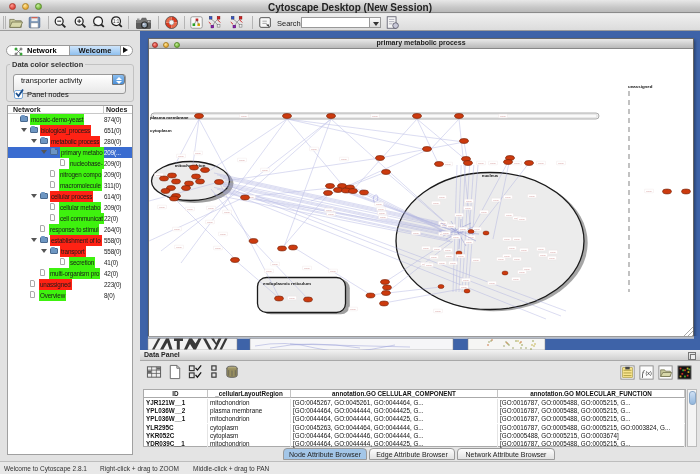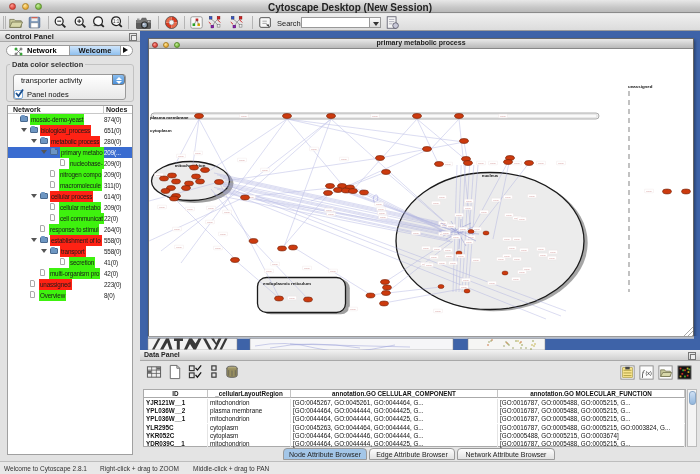--- a/index.html
+++ b/index.html
@@ -25,21 +25,21 @@
   font-size:7.5px; font-weight:bold; color:#222; padding:1px 0 0 5px; }
 #cp-tabs { left:6px; top:14px; width:127px; height:11px; background:#fff;
   border:1px solid #9a9a9a; border-radius:6px; font-size:7.5px; font-weight:bold; }
 #cp-tab-mosaic { position:absolute; left:62px; top:0; width:52px; height:9px;
   background:linear-gradient(#cfe5fb,#8fc0ef); border-left:1px solid #9a9a9a;
   border-right:1px solid #9a9a9a; text-align:center; color:#111; }
 #groupbox { left:6px; top:33px; width:128px; height:38px;
   border:1px solid #c2c2c2; border-radius:3px; }
 #gb-label { left:10px; top:29px; font-size:7.5px; font-weight:bold; color:#333;
   background:#e2e2e2; padding:0 2px; }
-#dropdown { left:13px; top:43px; width:113px; height:26px; background:linear-gradient(#fff,#e8e8e8);
+#dropdown { left:13px; top:43px; width:113px; height:20px; background:linear-gradient(#fff,#e8e8e8);
   border:1px solid #9a9a9a; border-radius:3px; font-size:7.5px; color:#111; }
 #dd-btn { position:absolute; right:0; top:-1px; width:13px; height:11px;
   background:linear-gradient(#8ec0f0,#4a8fd8); border:1px solid #777; border-radius:0 3px 3px 0; }
 #checkbox { left:14px; top:59px; width:9px; height:9px; background:#fff;
   border:1px solid #7aa8d8; border-radius:2px; }
 #cb-label { left:27px; top:59px; font-size:7.5px; color:#111; }
 #treebox { left:7px; top:74px; width:126px; height:350px; background:#fff;
   border:1px solid #a0a0a0; }
 #treehead { position:absolute; left:0; top:0; width:124px; height:8px;
   border-bottom:1px solid #c8c8c8; font-size:7px; font-weight:bold; color:#222; background:#fff; }
@@ -182,26 +182,20 @@
     <div style="position:absolute; left:2.5px; top:4px; width:0; height:0; border-left:3px solid transparent; border-right:3px solid transparent; border-top:4px solid #333;"></div>
   </div>
   <svg class="ticon" style="left:385px" viewBox="0 0 17 17">
     <rect x="2.5" y="2" width="10" height="13" fill="#f4f4f4" stroke="#556" stroke-width="0.9"></rect>
     <path d="M4.5 5 h6 M4.5 7.5 h6 M4.5 10 h4" stroke="#99a" stroke-width="0.8"></path>
     <circle cx="12" cy="12" r="3.2" fill="#c8c8d8" stroke="#445" stroke-width="0.8"></circle>
   </svg>
 </div>
 
 <div class="abs" id="cpanel">
-  <div class="abs" id="cp-title">Control Panel
-    <svg style="position:absolute; right:3px; top:2px" width="8" height="8" viewBox="0 0 8 8">
-      <rect x="0.5" y="0.5" width="7" height="7" fill="none" stroke="#777" stroke-width="1"></rect>
-      <rect x="2.5" y="2.5" width="5" height="5" fill="#eee" stroke="#777" stroke-width="1"></rect>
-    </svg>
-  </div>
   <div class="abs" id="cp-tabs">
     <svg style="position:absolute; left:7px; top:1px" width="9" height="9" viewBox="0 0 9 9">
       <circle cx="2" cy="2" r="1.5" fill="#3a3"></circle>
         <circle cx="7" cy="2" r="1.5" fill="#888"></circle>
       <circle cx="2" cy="7" r="1.5" fill="#888"></circle>
         <circle cx="7" cy="7" r="1.5" fill="#3a3"></circle>
       <path d="M2 2 L7 7 M7 2 L2 7" stroke="#666" stroke-width="0.7"></path>
     </svg>
     <div style="position:absolute; left:20px; top:0px;">Network</div>
     <div id="cp-tab-mosaic">Welcome</div>

